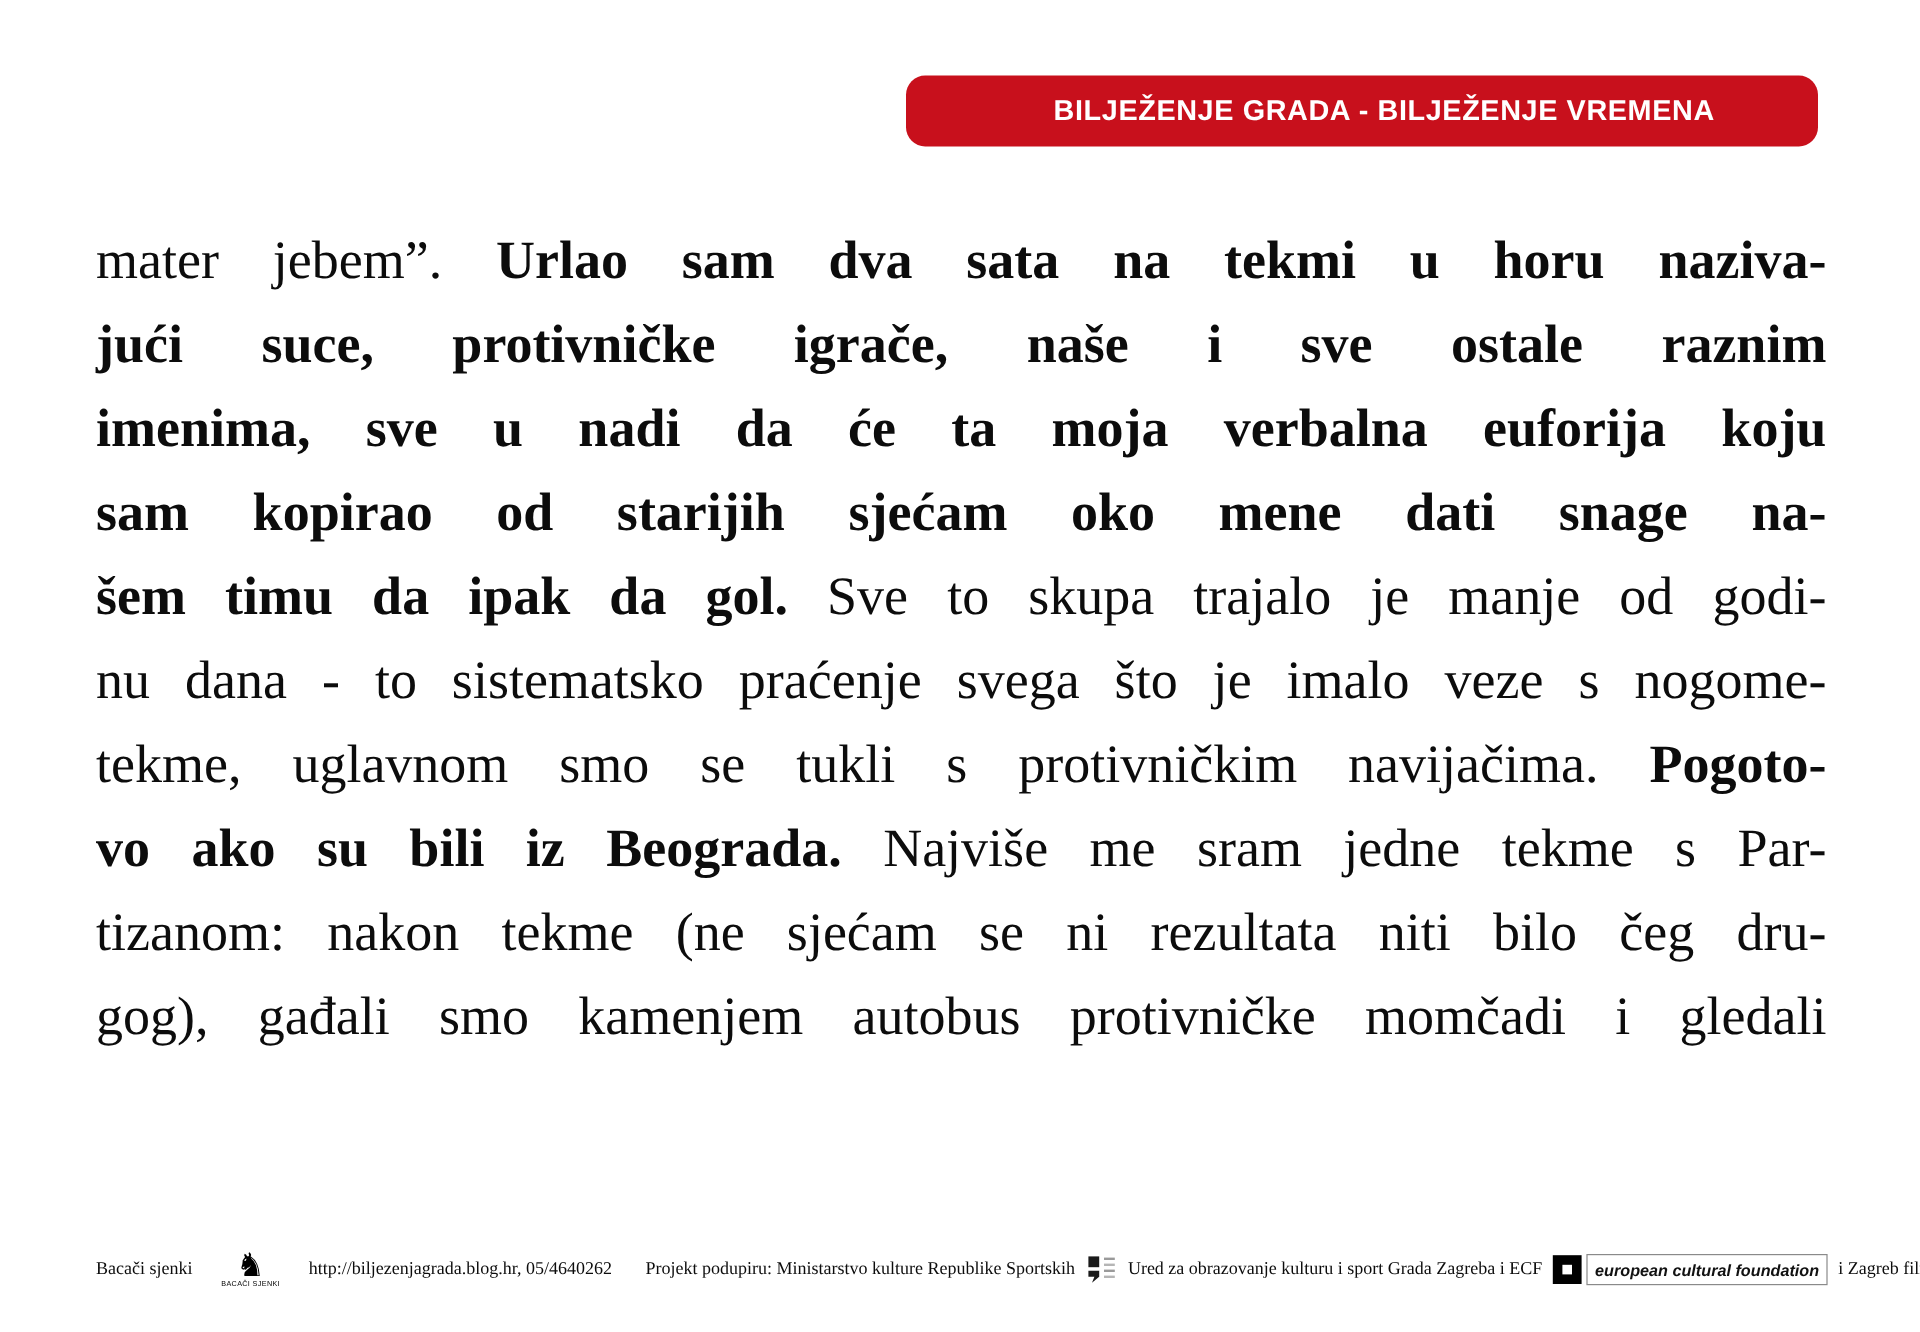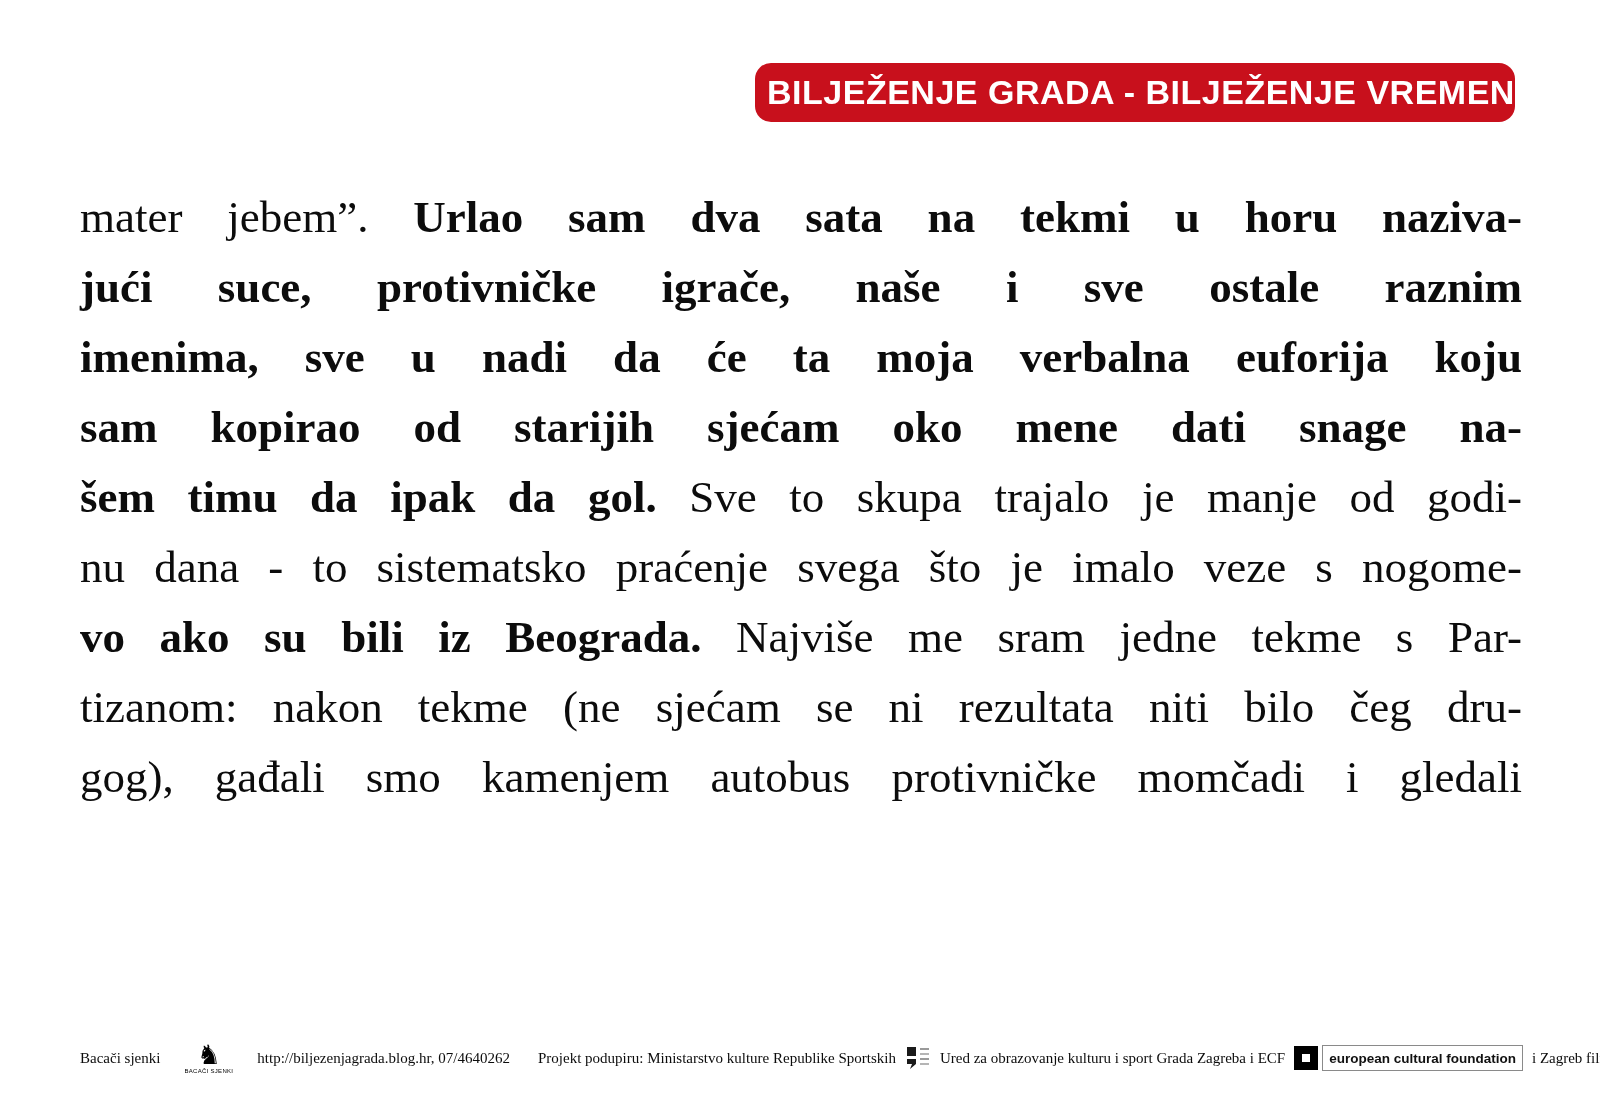--- a/index.html
+++ b/index.html
@@ -7,21 +7,21 @@
     width:1600px;height:1110px;position:relative;background:#ffffff;
     font-family:"Liberation Serif", serif;color:#0c0c0c;overflow:hidden;
   }
   
   .banner{
     position:absolute;left:755px;top:63px;width:760px;height:59px;
     background:#c8101c;border-radius:16px;
     display:flex;align-items:center;justify-content:center;
   }
   .banner span{
-    font-family:"Liberation Sans", sans-serif;font-weight:700;font-size:34px;
+    font-family:"Liberation Sans", sans-serif;font-weight:700;font-size:24px;
     color:#ffffff;letter-spacing:0.5px;white-space:nowrap;margin-left:37px;
   }
   
   .page-text{
     position:absolute;left:80px;top:182px;width:1442px;
     font-size:45px;line-height:70px;
   }
   .tline{
     text-align:justify;text-align-last:justify;
     height:70px;white-space:normal;
@@ -50,55 +50,56 @@
   }
   .ecf{
     display:flex;align-items:center;gap:0;height:28px;
   }
   .ecf-square{
     width:24px;height:24px;background:#000;display:flex;align-items:center;justify-content:center;
     margin-right:4px;
   }
   .ecf-square .inner{width:8px;height:8px;background:#fff;}
   .ecf-box{
-    border:1px solid #8a8a8a;height:24px;display:flex;align-items:center;padding:0 6px;background:#fff;
+    border:1px solid #8a8a8a;height:24px;display:flex;align-items:center;padding:0 6px;background:#fff;font-style:italic;
   }
   .ecf-box span{
     font-family:"Liberation Sans", sans-serif;font-weight:700;font-size:13.5px;color:#111;
   }
   .city-logo{display:inline-block;}
 </style>
 </head>
 <body>
 
 <div class="banner" style="background: rgb(200, 16, 28);">
   <span style="color: rgb(255, 255, 255);">BILJEŽENJE GRADA - BILJEŽENJE VREMENA</span>
 </div>
 
 <div class="page-text" id="body-lines">
     <div class="tline"><span>mater jebem”. </span><span class="b">Urlao sam dva sata na tekmi u horu naziva-</span></div>
     <div class="tline"><span class="b">jući suce, protivničke igrače, naše i sve ostale raznim</span></div>
     <div class="tline"><span class="b">imenima, sve u nadi da će ta moja verbalna euforija koju</span></div>
     <div class="tline"><span class="b">sam kopirao od starijih sjećam oko mene dati snage na-</span></div>
     <div class="tline"><span class="b">šem timu da ipak da gol. </span><span>Sve to skupa trajalo je manje od godi-</span></div>
     <div class="tline"><span>nu dana - to sistematsko praćenje svega što je imalo veze s nogome-</span></div>
+    <div class="tline"><span>tekme, uglavnom smo se tukli s protivničkim navijačima. </span><span class="b">Pogoto-</span></div>
     <div class="tline"><span class="b">vo ako su bili iz Beograda. </span><span>Najviše me sram jedne tekme s Par-</span></div>
     <div class="tline"><span>tizanom: nakon tekme (ne sjećam se ni rezultata niti bilo čeg dru-</span></div>
     <div class="tline"><span>gog), gađali smo kamenjem autobus protivničke momčadi i gledali</span></div>
   </div>
 
 <div class="footer">
 
   <div class="f-left">
     <span>Bacači sjenki</span>
     <span class="logo-stack">
       <span class="knight">♞</span>
       <span class="logo-caption">BACAČI SJENKI</span>
     </span>
-    <span>http://biljezenjagrada.blog.hr, 07/4640262</span>
+    <span>http://biljezenjagrada.blog.hr, 05/4640262</span>
   </div>
 
   <div class="f-mid">
     <span>Projekt podupiru: Ministarstvo kulture Republike  Sportskih</span>
     <svg class="city-logo" width="26" height="24" viewBox="0 0 26 24">
       <rect x="2" y="1" width="9" height="9" fill="#1a1a1a"></rect>
       <path d="M2 13 h9 v5 l-6 5 2-5 h-5 z" fill="#1a1a1a"></path>
       <rect x="15" y="2" width="9" height="2" fill="#9a9a9a"></rect>
       <rect x="15" y="7" width="9" height="2" fill="#b5b5b5"></rect>
       <rect x="15" y="12" width="9" height="2" fill="#9a9a9a"></rect>

